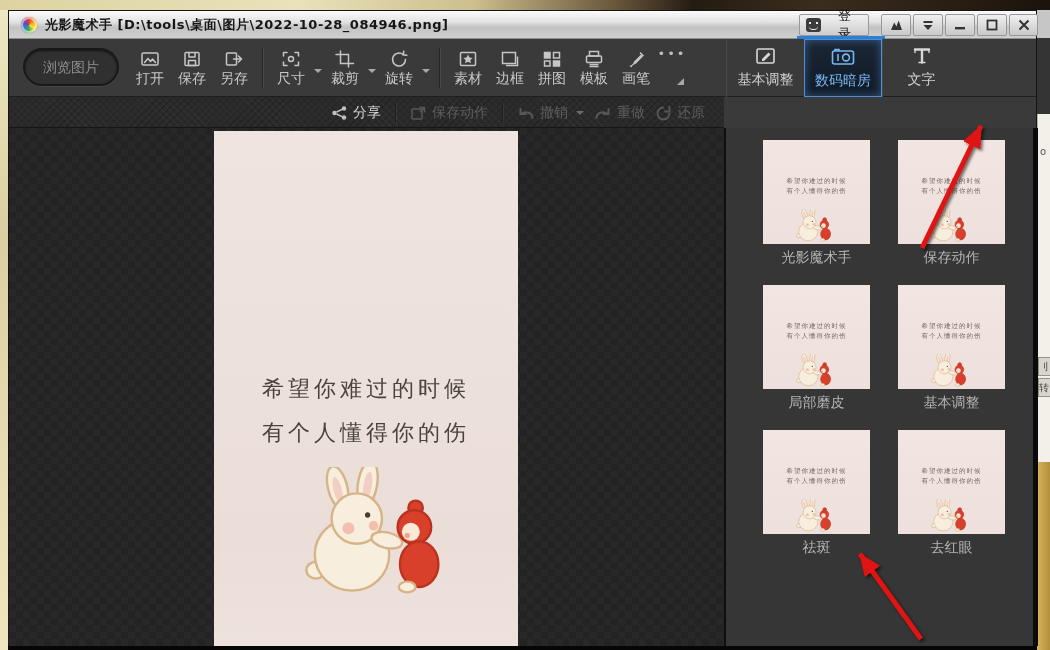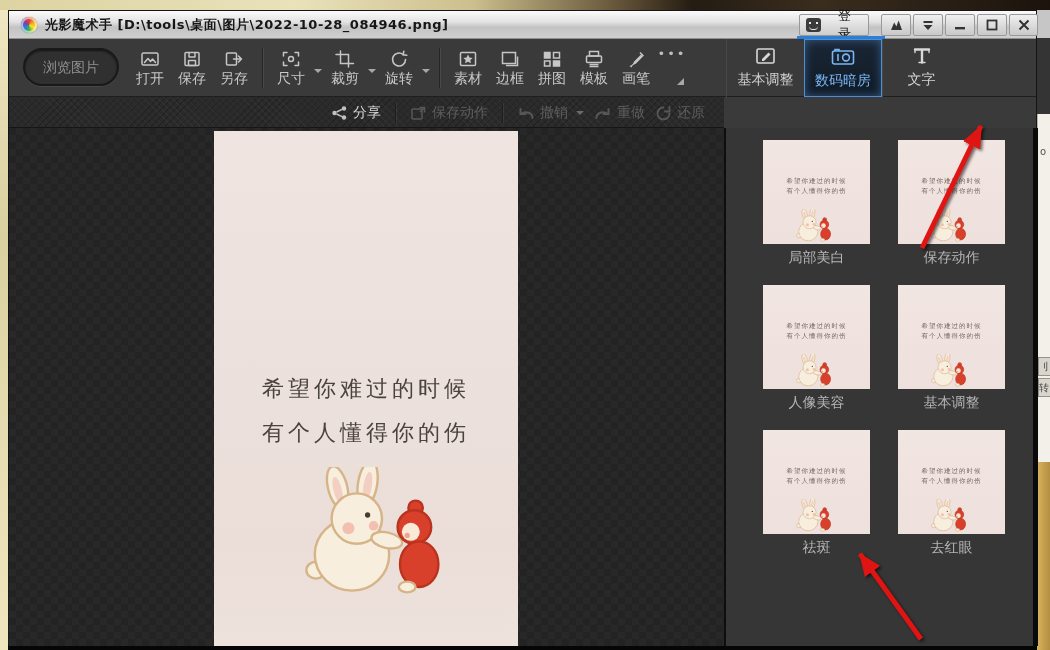--- a/index.html
+++ b/index.html
@@ -383,21 +383,21 @@
       <div class="thumb" style="left:37px; top:12px;">
         <div class="mini">
           <div class="mini-lines">
               <div>希望你难过的时候</div>
               <div>有个人懂得你的伤</div>
             </div>
           <svg class="mini-rabbit" viewBox="0 0 150 110">
               <use href="#rabbit-art"></use>
             </svg>
         </div>
-        <div class="thumb-label">局部美白</div>
+        <div class="thumb-label">光影魔术手</div>
       </div>
       <div class="thumb" style="left:172px; top:12px;">
         <div class="mini">
           <div class="mini-lines">
               <div>希望你难过的时候</div>
               <div>有个人懂得你的伤</div>
             </div>
           <svg class="mini-rabbit" viewBox="0 0 150 110">
               <use href="#rabbit-art"></use>
             </svg>
@@ -407,21 +407,21 @@
       <div class="thumb" style="left:37px; top:157px;">
         <div class="mini">
           <div class="mini-lines">
               <div>希望你难过的时候</div>
               <div>有个人懂得你的伤</div>
             </div>
           <svg class="mini-rabbit" viewBox="0 0 150 110">
               <use href="#rabbit-art"></use>
             </svg>
         </div>
-        <div class="thumb-label">人像美容</div>
+        <div class="thumb-label">局部磨皮</div>
       </div>
       <div class="thumb" style="left:172px; top:157px;">
         <div class="mini">
           <div class="mini-lines">
               <div>希望你难过的时候</div>
               <div>有个人懂得你的伤</div>
             </div>
           <svg class="mini-rabbit" viewBox="0 0 150 110">
               <use href="#rabbit-art"></use>
             </svg>

